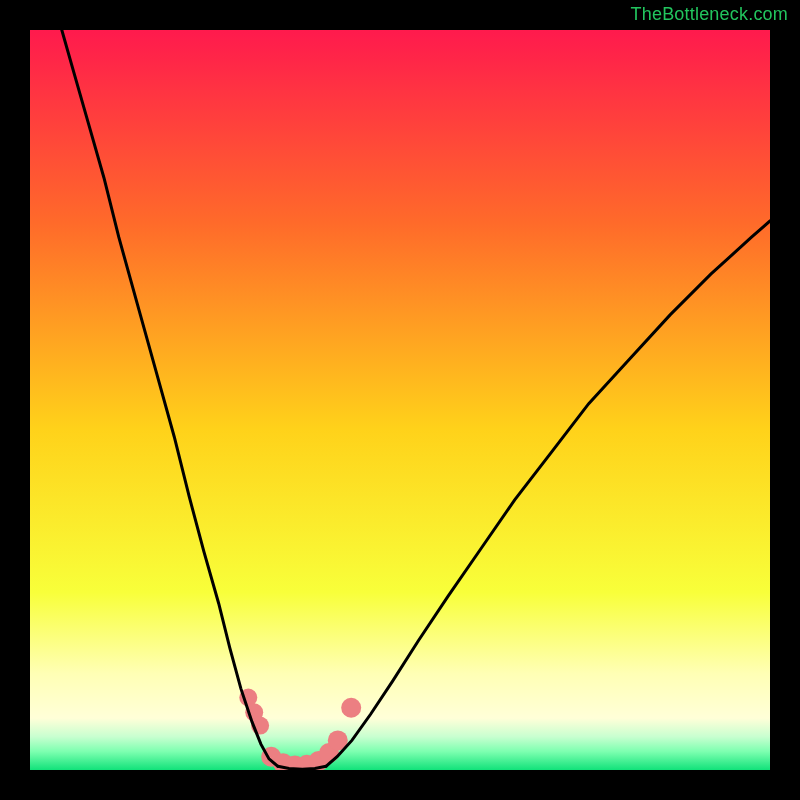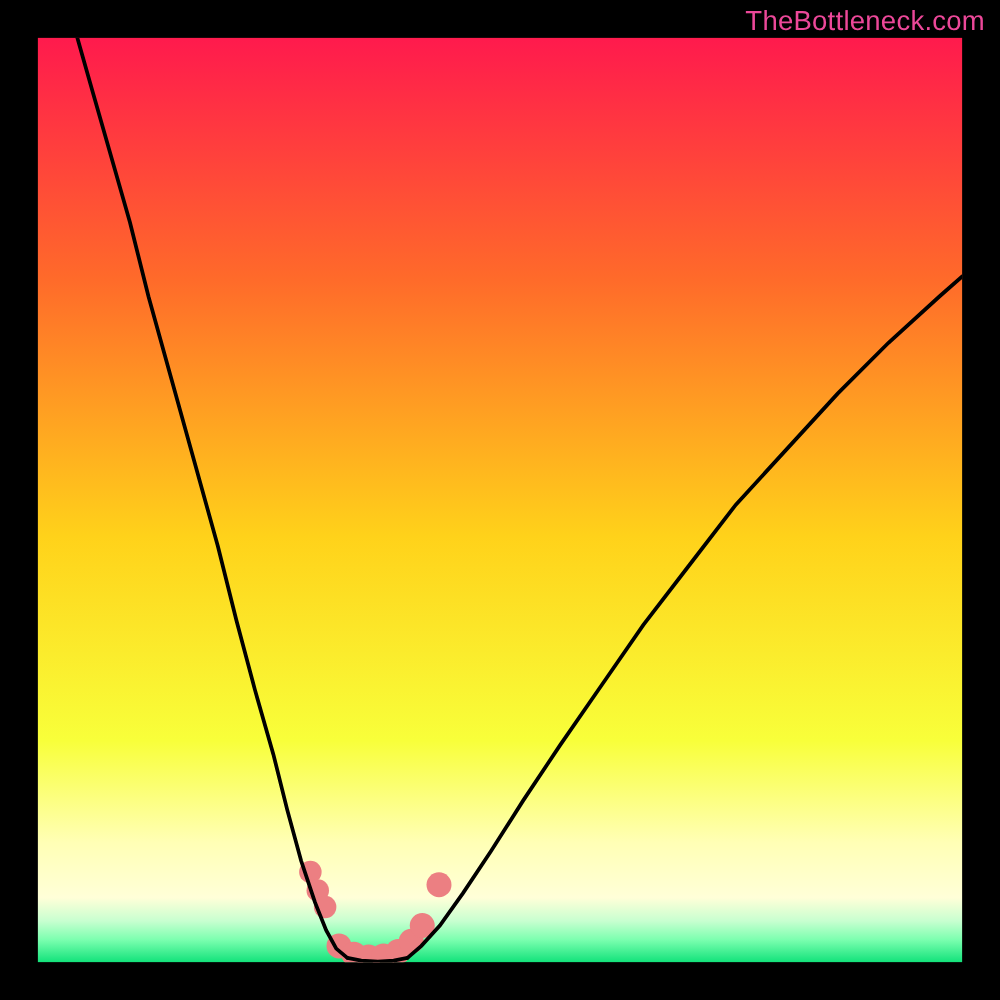--- a/index.html
+++ b/index.html
@@ -38,22 +38,22 @@
     left: 0;
     top: 0;
     width: 100%;
     height: 100%;
   }
   .watermark {
     position: absolute;
     top: 4px;
     right: 12px;
     font-family: Arial, Helvetica, sans-serif;
-    font-size: 22px;
-    color: #ec4899;
+    font-size: 18px;
+    color: #22c55e;
     letter-spacing: 0.2px;
   }
 </style>
 </head>
 <body>
 
 <div class="frame">
 
   <div class="watermark">TheBottleneck.com</div>
 

